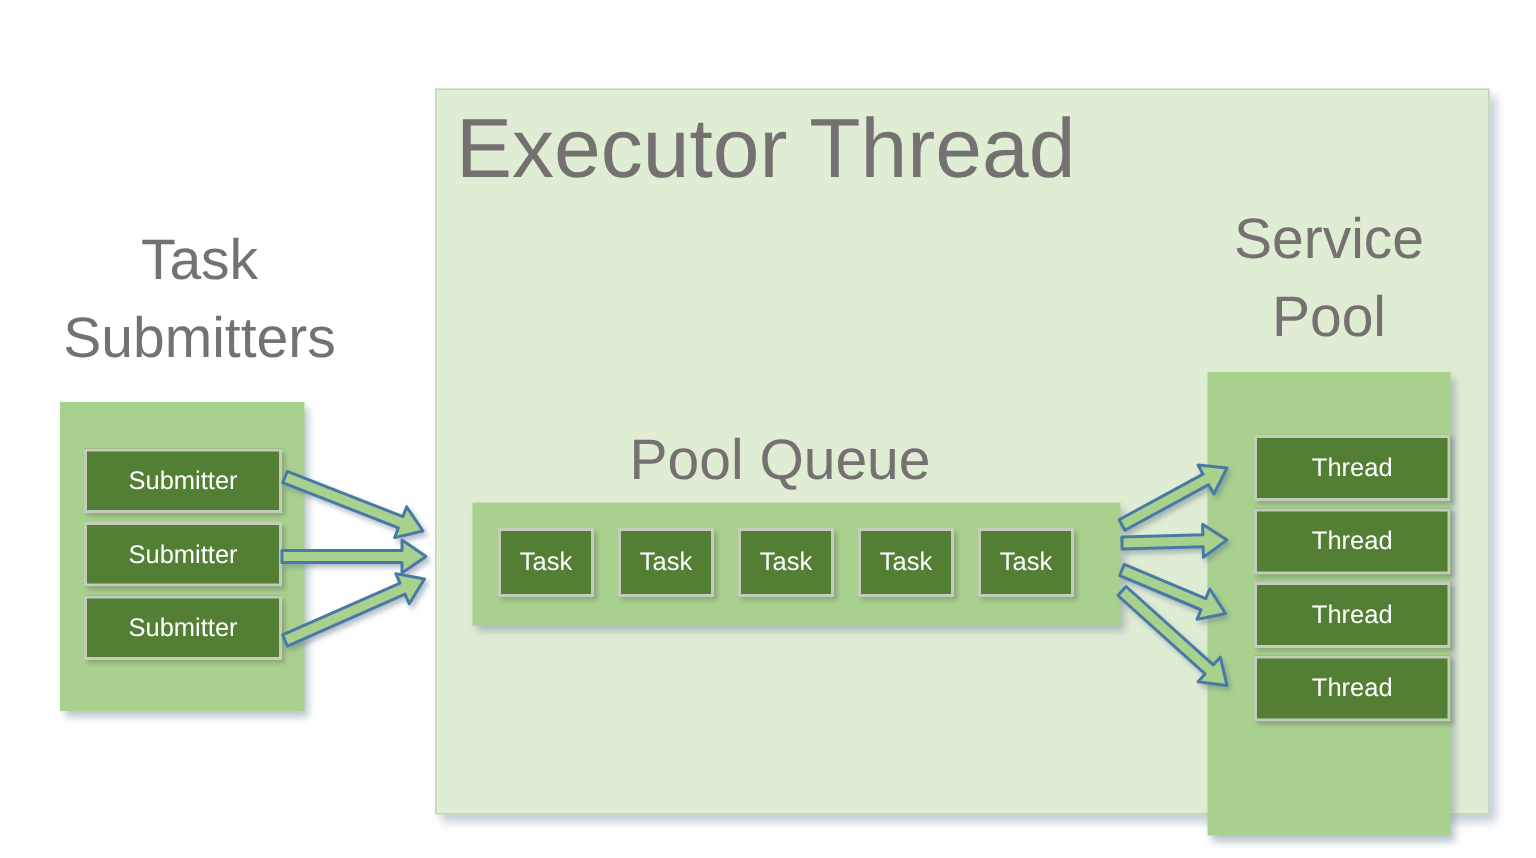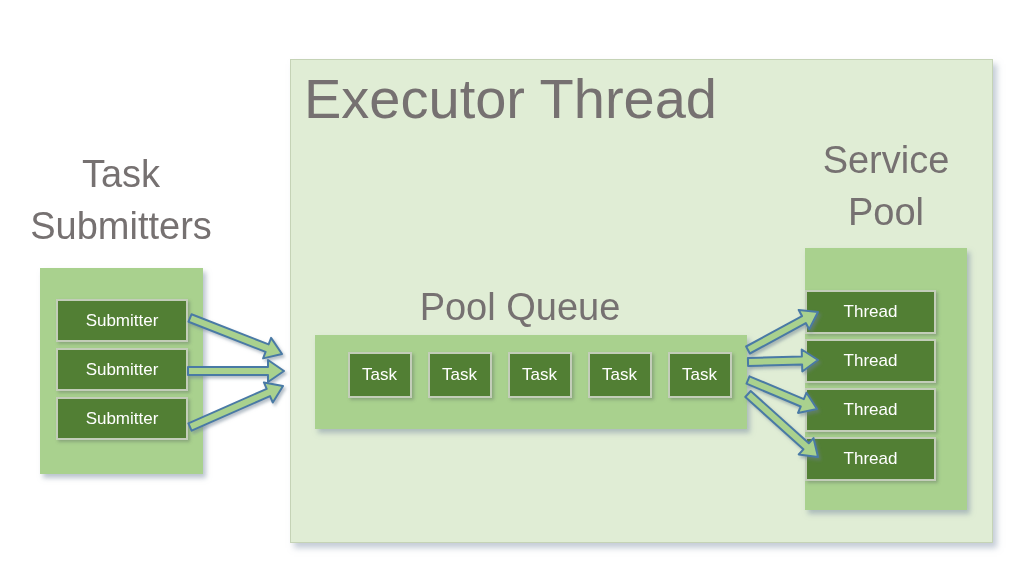--- a/index.html
+++ b/index.html
@@ -15,34 +15,34 @@
     box-shadow:4px 5px 6px rgba(140,155,175,.5);
   }
   .panel-title{
     left:304px;top:68px;font-size:56px;line-height:1.1;
     color:var(--label-text,#767171);white-space:nowrap;
   }
   .big-label{
     font-size:38px;line-height:1.38;color:var(--label-text,#767171);
     text-align:center;
   }
-  .submitters-label{left:6px;top:148px;width:230px;}
+  .submitters-label{left:18px;top:148px;width:230px;}
   .queue-label{left:370px;top:281px;width:300px;white-space:nowrap;}
   .pool-label{left:791px;top:134px;width:190px;}
   .container{
     background:var(--container-fill,#a9d18e);
     box-shadow:3px 4px 5px rgba(130,148,165,.55);
     display:flex;box-sizing:border-box;
   }
   .submitters-box{left:40px;top:268px;width:163px;height:206px;
     flex-direction:column;padding:31px 15px 0 16px;gap:6px;}
-  .queue-bar{left:315px;top:335px;width:432px;height:94px;
-    flex-direction:row;padding:17px 0 0 17px;gap:16px;justify-content:center;}
-  .pool-box{left:805px;top:248px;width:162px;height:262px;
-    flex-direction:column;align-items:flex-start;padding-top:42px;gap:5px;}
+  .queue-bar{left:315px;top:335px;width:432px;height:82px;
+    flex-direction:row;padding:17px 0 0 17px;gap:16px;}
+  .pool-box{left:805px;top:248px;width:162px;height:309px;
+    flex-direction:column;align-items:flex-end;padding-top:42px;gap:5px;}
   .dark{
     background:var(--box-fill,#527f34);
     border:2px solid var(--box-border,#c3cdb9);
     color:var(--box-text,#ffffff);
     font-size:17px;display:flex;align-items:center;justify-content:center;
     box-shadow:2px 2px 3px rgba(90,105,95,.4);box-sizing:border-box;
     flex:none;
   }
   .sub-item{width:132px;height:43px;}
   .task-item{width:64px;height:46px;}

